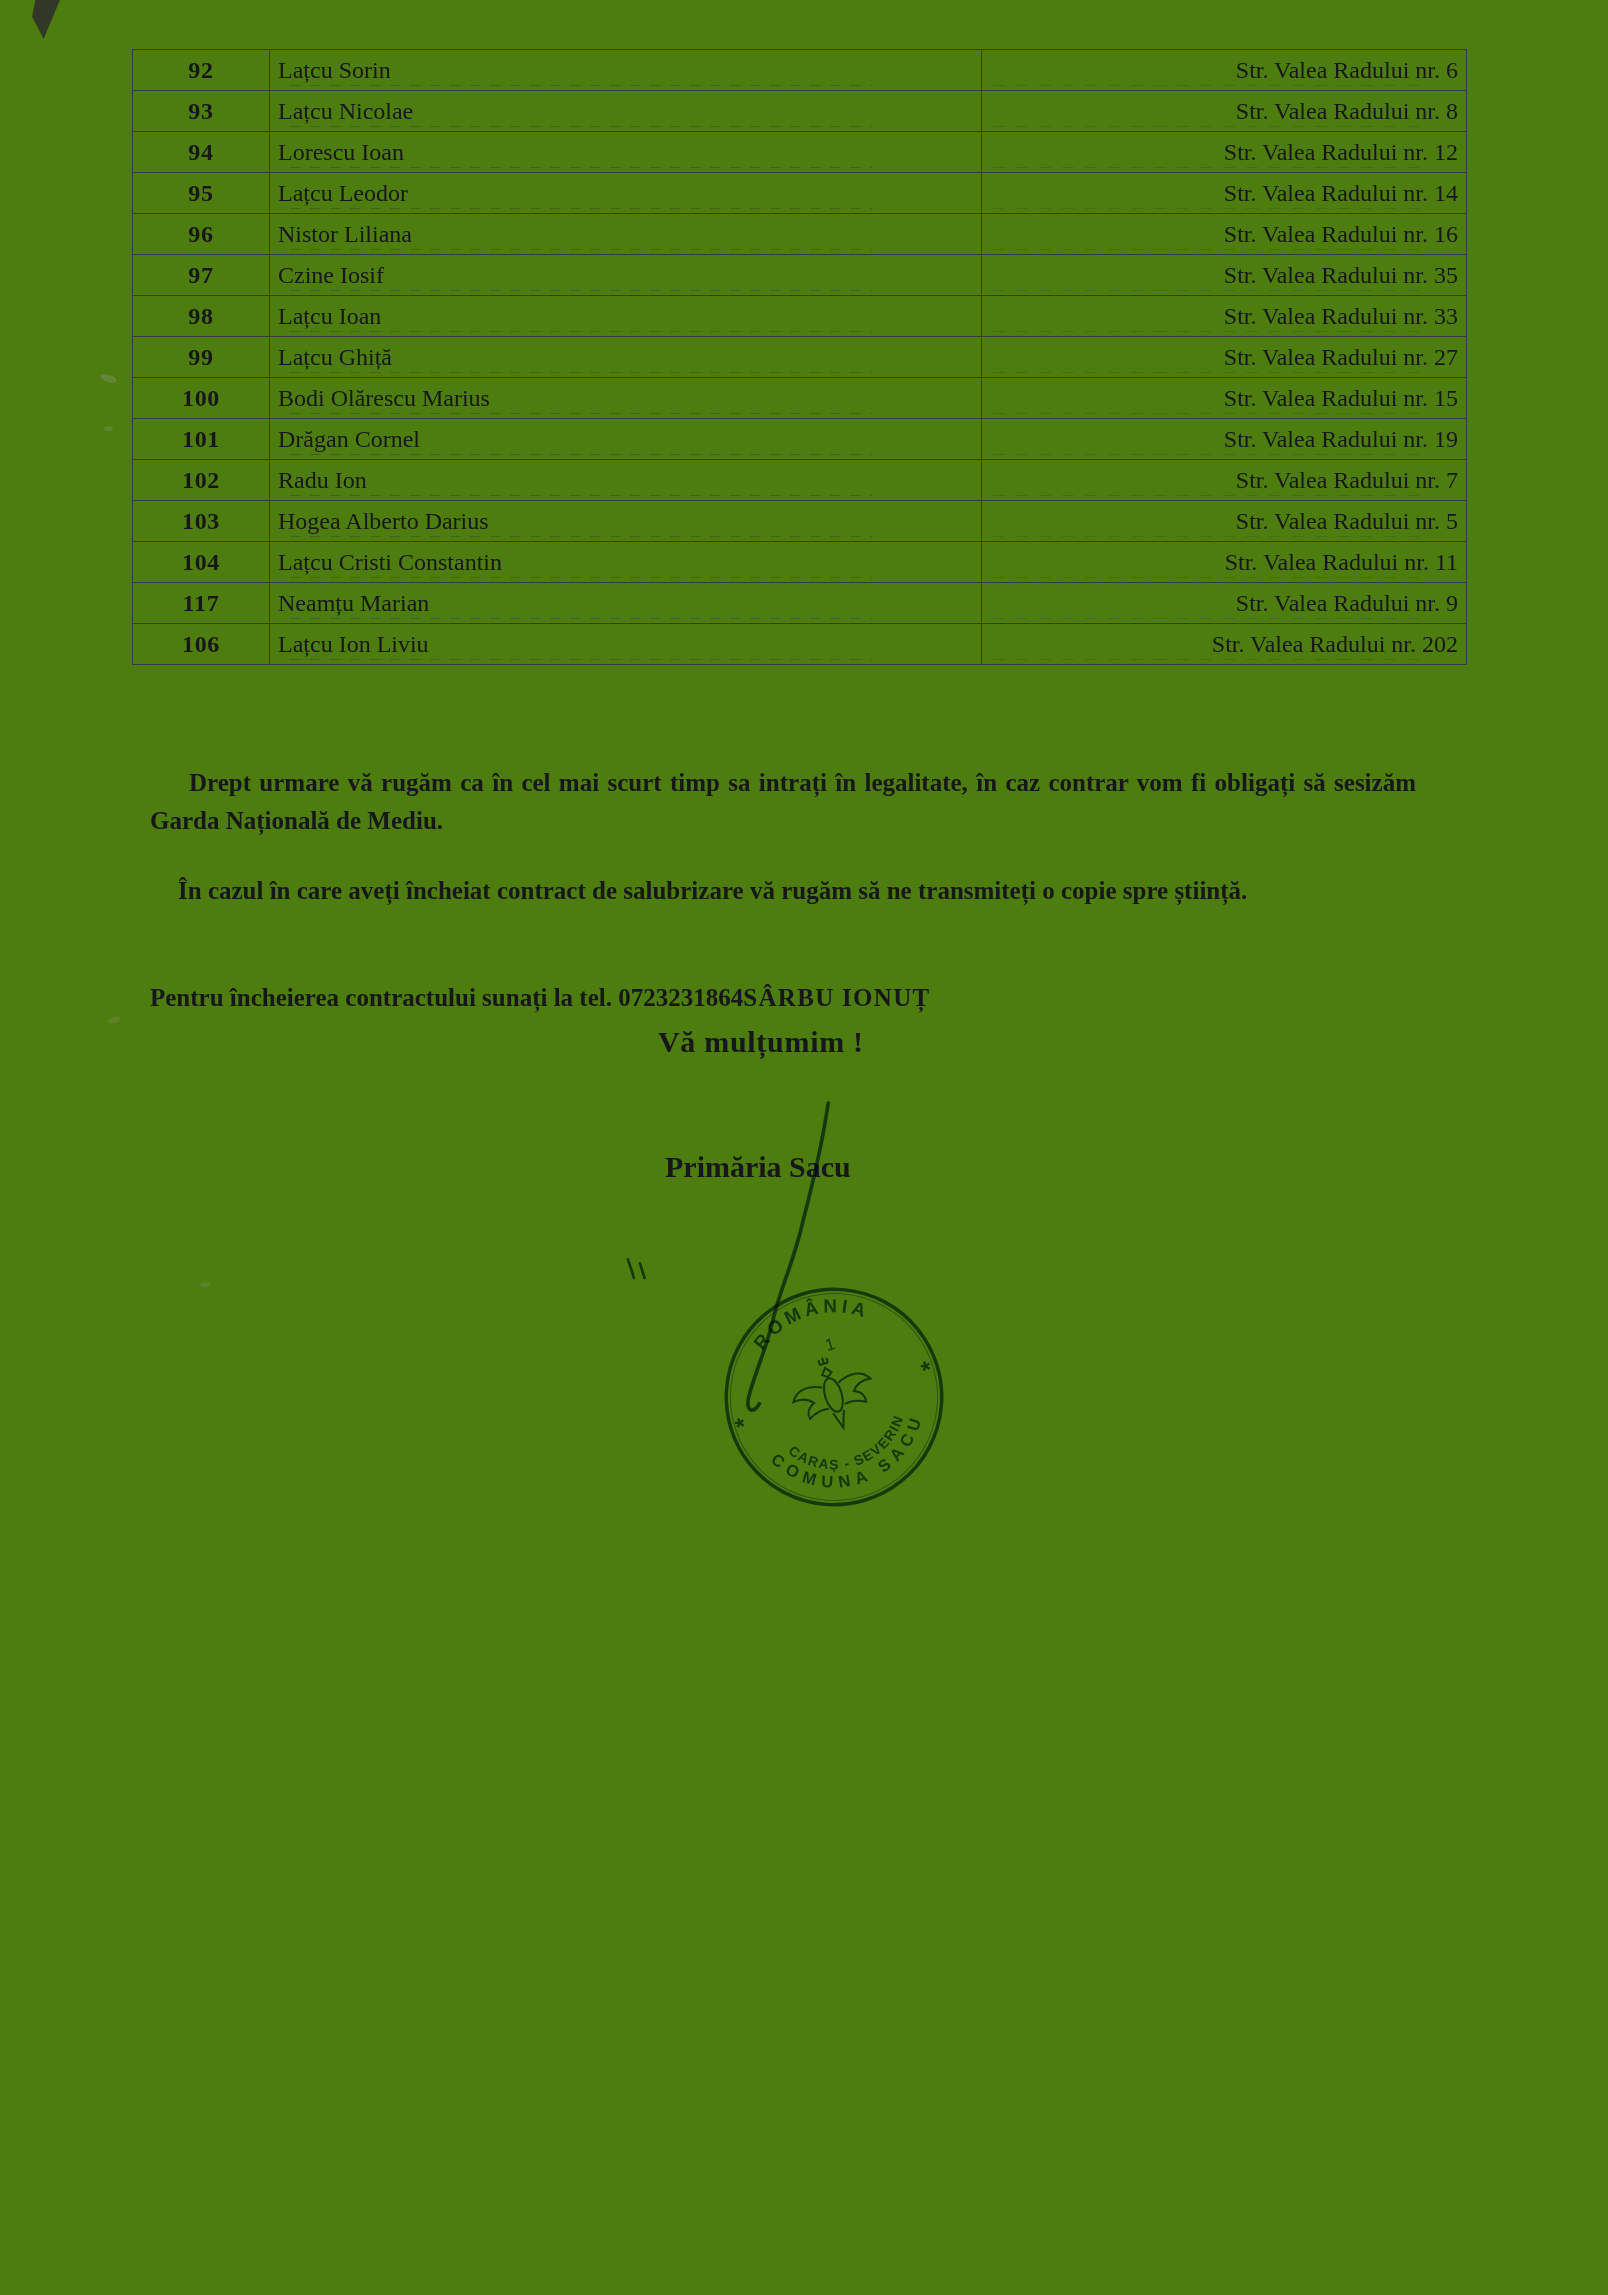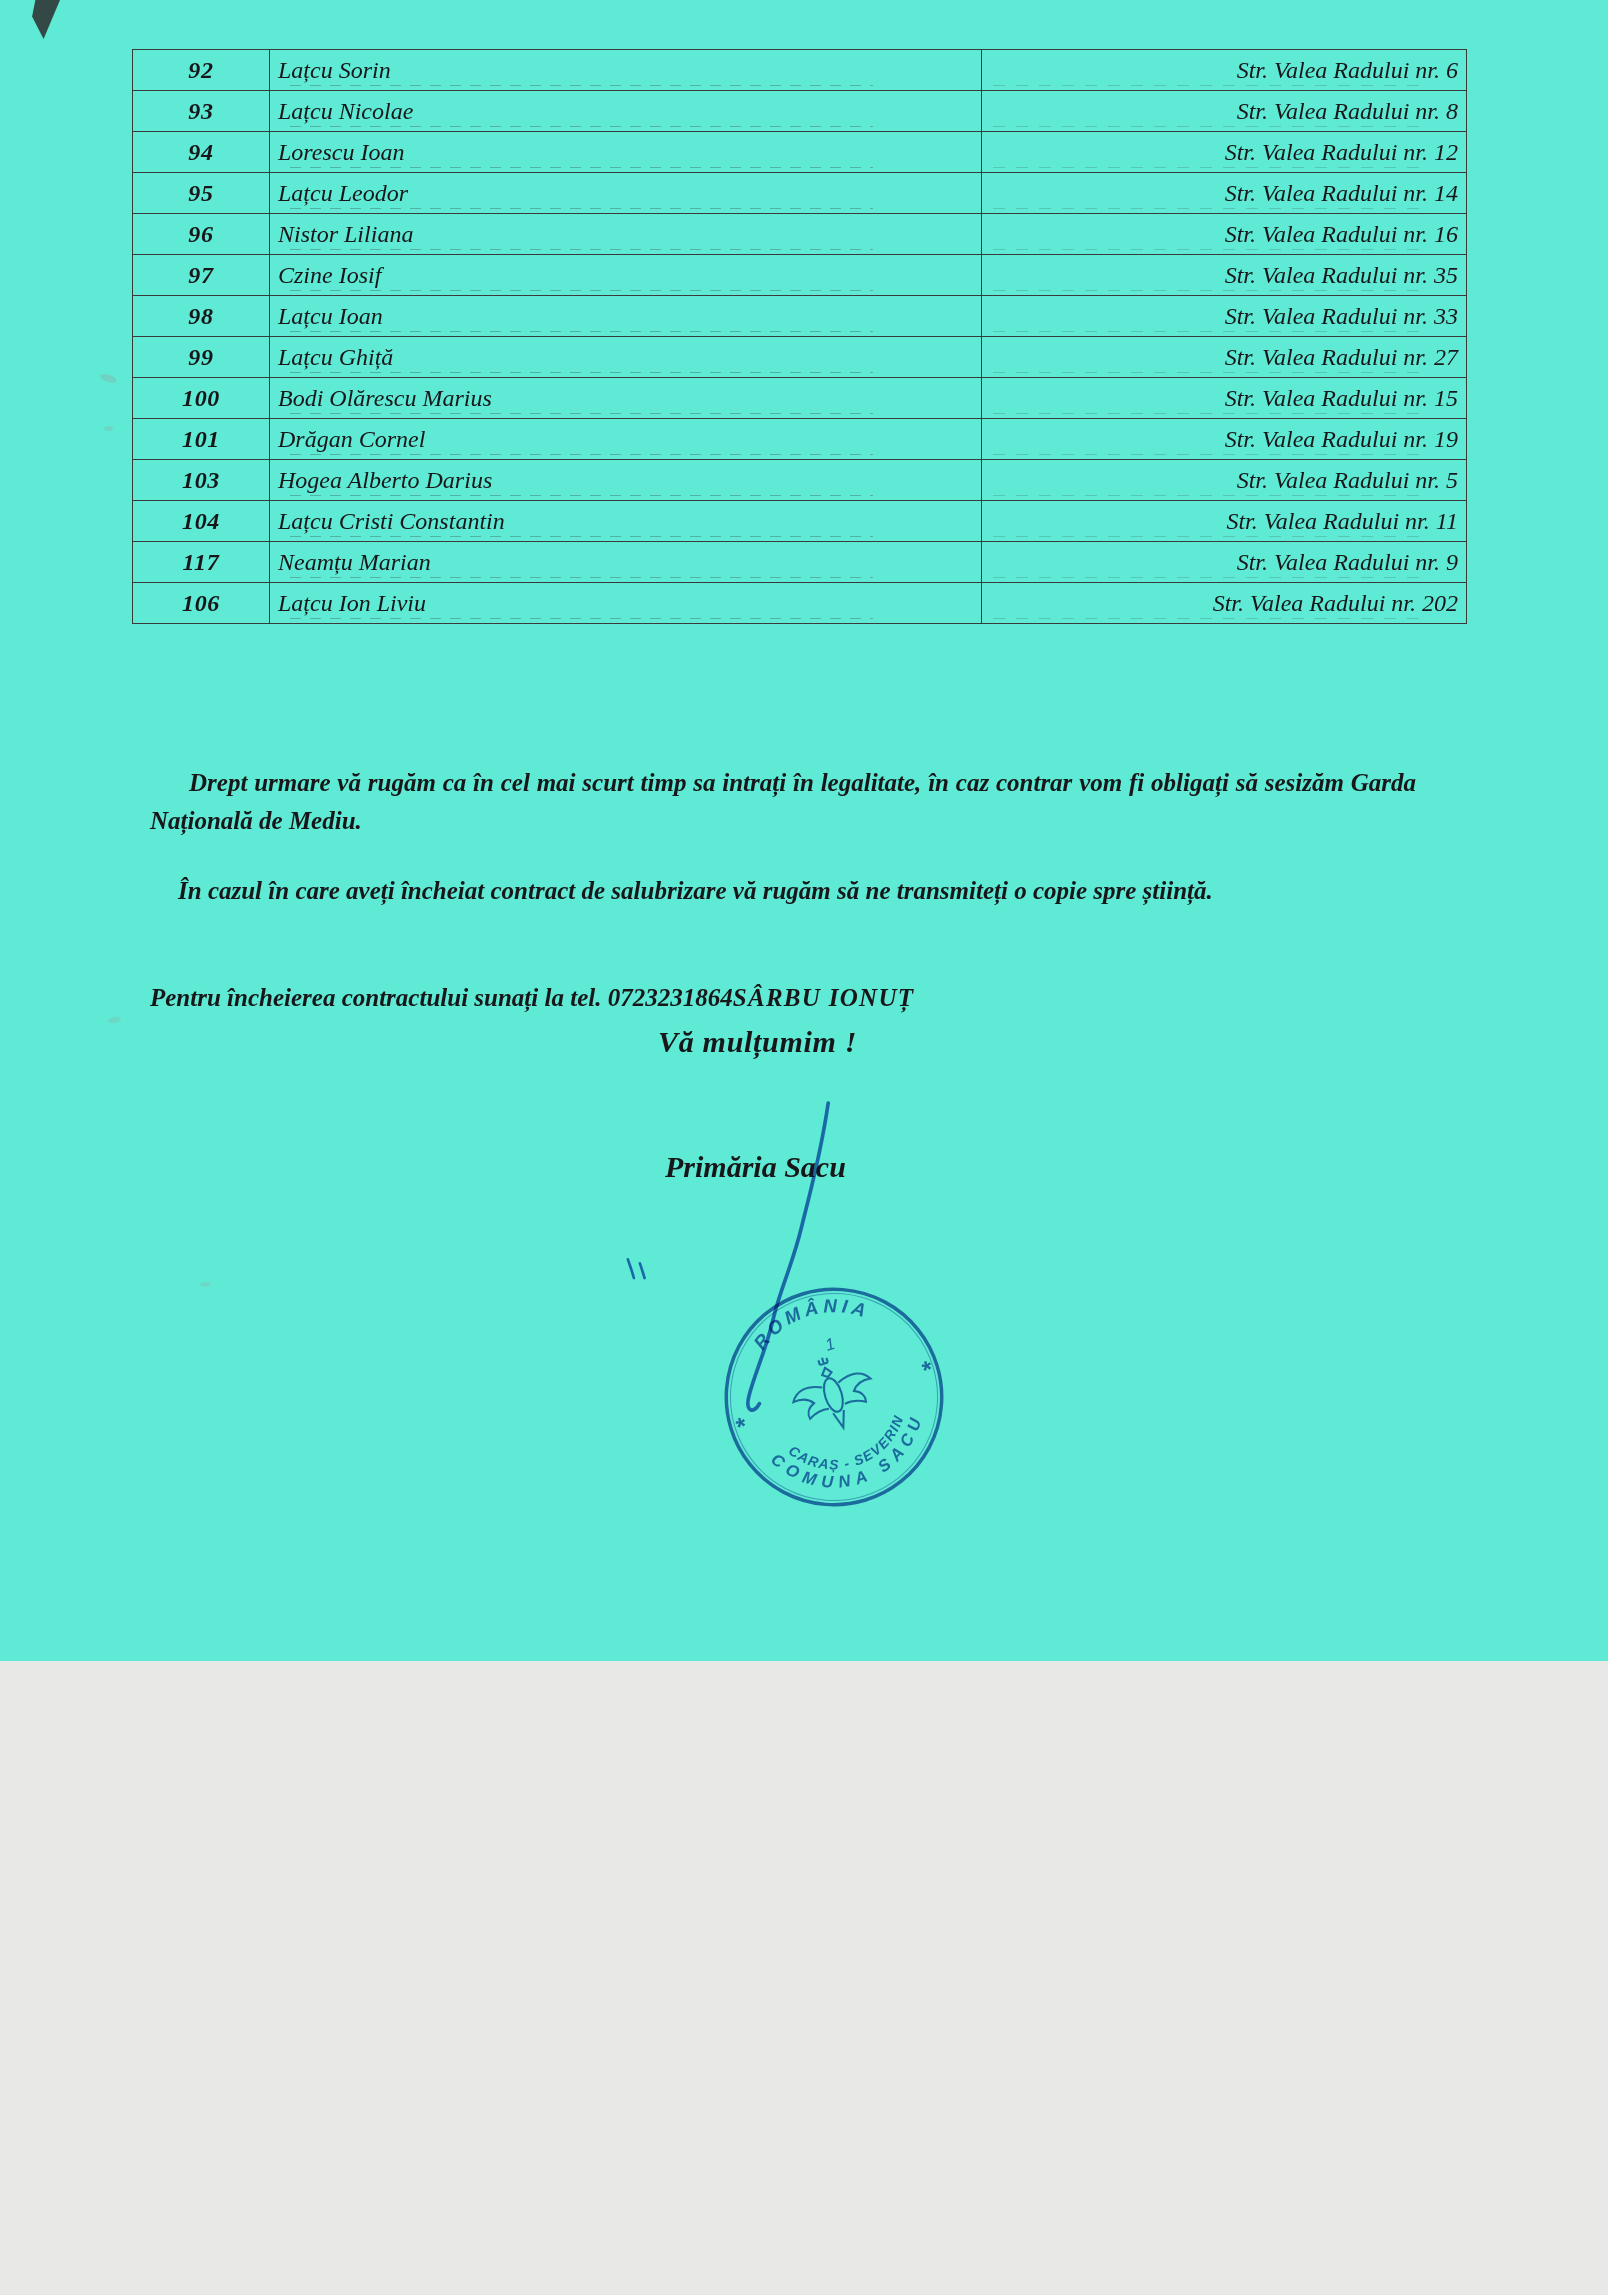--- a/index.html
+++ b/index.html
@@ -4,26 +4,25 @@
 <style>
   :root{
     --ink: #17171a;
     --stamp-ink: #3a6ab8;
     --sig-ink: #2f63c2;
   }
   html,body{margin:0;padding:0;background:#e8e8e6;}
   .page{
     position:relative;
     width:1609px;
-    height:1661px;
-    background:#5eead4;
+    height:2295px;
+    background:#4d7c0f;
     font-family:"Liberation Serif", serif;
     color:var(--ink);
     overflow:hidden;
-    font-style:italic;
   }
   
   .corner-artifact{
     position:absolute; left:28px; top:0; width:41px; height:41px;
     background:#2d2d2d;
     clip-path:polygon(18% 0, 78% 0, 38% 95%, 10% 40%);
     opacity:.85;
   }
   .speck{position:absolute;background:#9a9a98;border-radius:50%;opacity:.45;}
   .speck.s1{left:100px;top:375px;width:17.4px;height:6.7px;transform:rotate(18deg);opacity:.3;}
@@ -167,20 +166,25 @@
         </tr>
         <tr>
           <td class="num">100</td>
           <td class="name">Bodi Olărescu Marius</td>
           <td class="address">Str. Valea Radului nr. 15</td>
         </tr>
         <tr>
           <td class="num">101</td>
           <td class="name">Drăgan Cornel</td>
           <td class="address">Str. Valea Radului nr. 19</td>
+        </tr>
+        <tr>
+          <td class="num">102</td>
+          <td class="name">Radu Ion</td>
+          <td class="address">Str. Valea Radului nr. 7</td>
         </tr>
         <tr>
           <td class="num">103</td>
           <td class="name">Hogea Alberto Darius</td>
           <td class="address">Str. Valea Radului nr. 5</td>
         </tr>
         <tr>
           <td class="num">104</td>
           <td class="name">Lațcu Cristi Constantin</td>
           <td class="address">Str. Valea Radului nr. 11</td>

